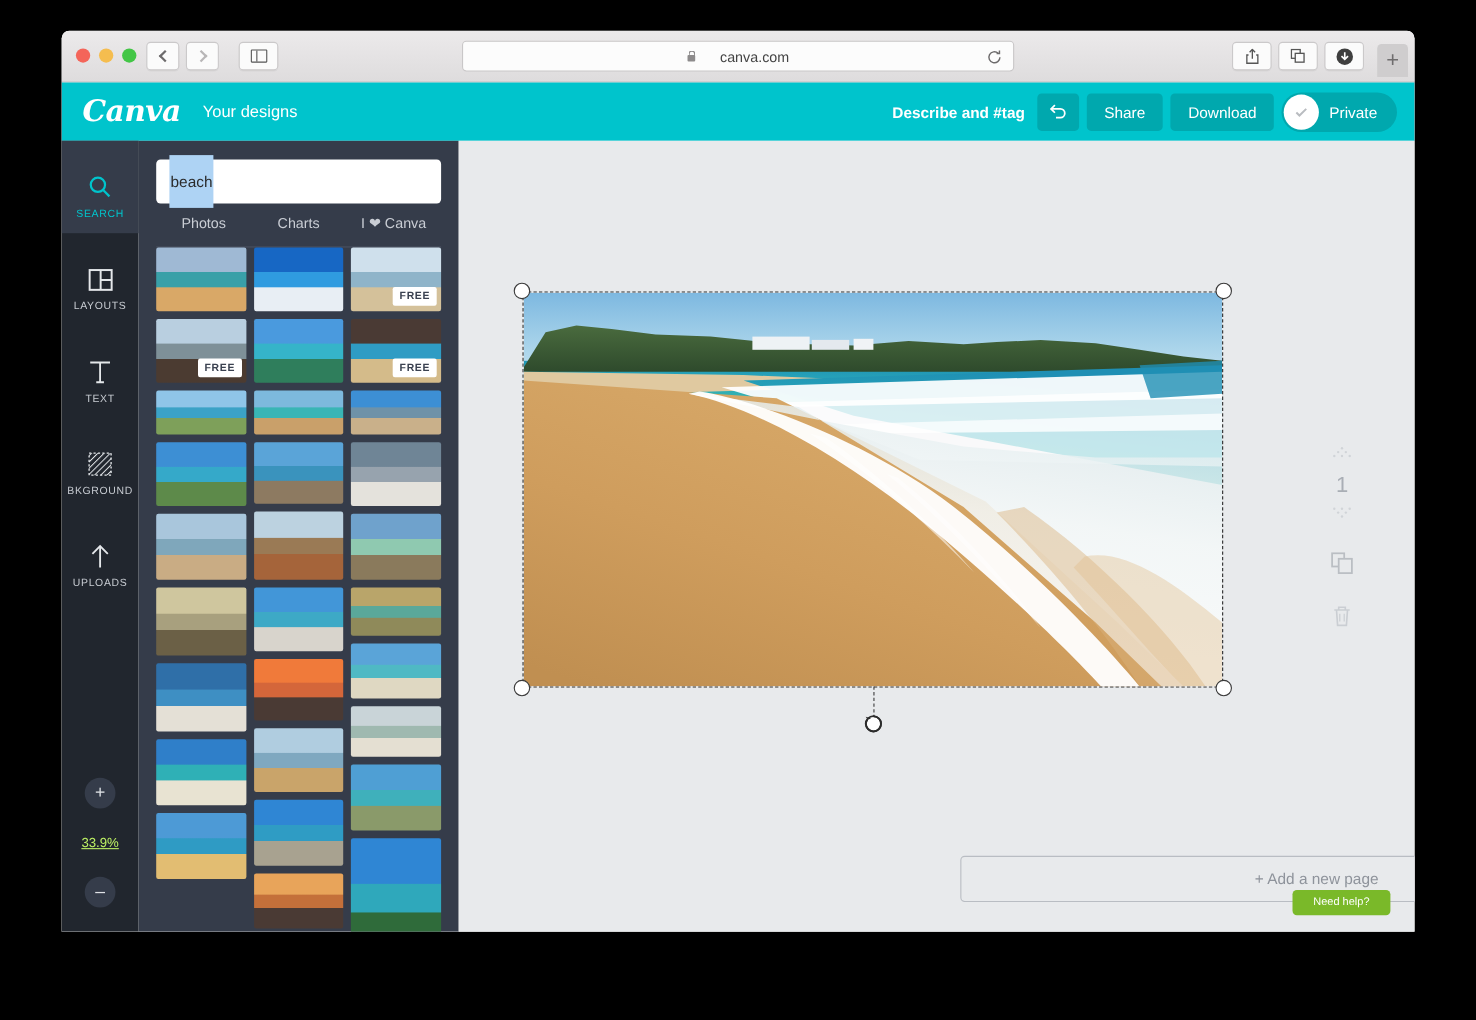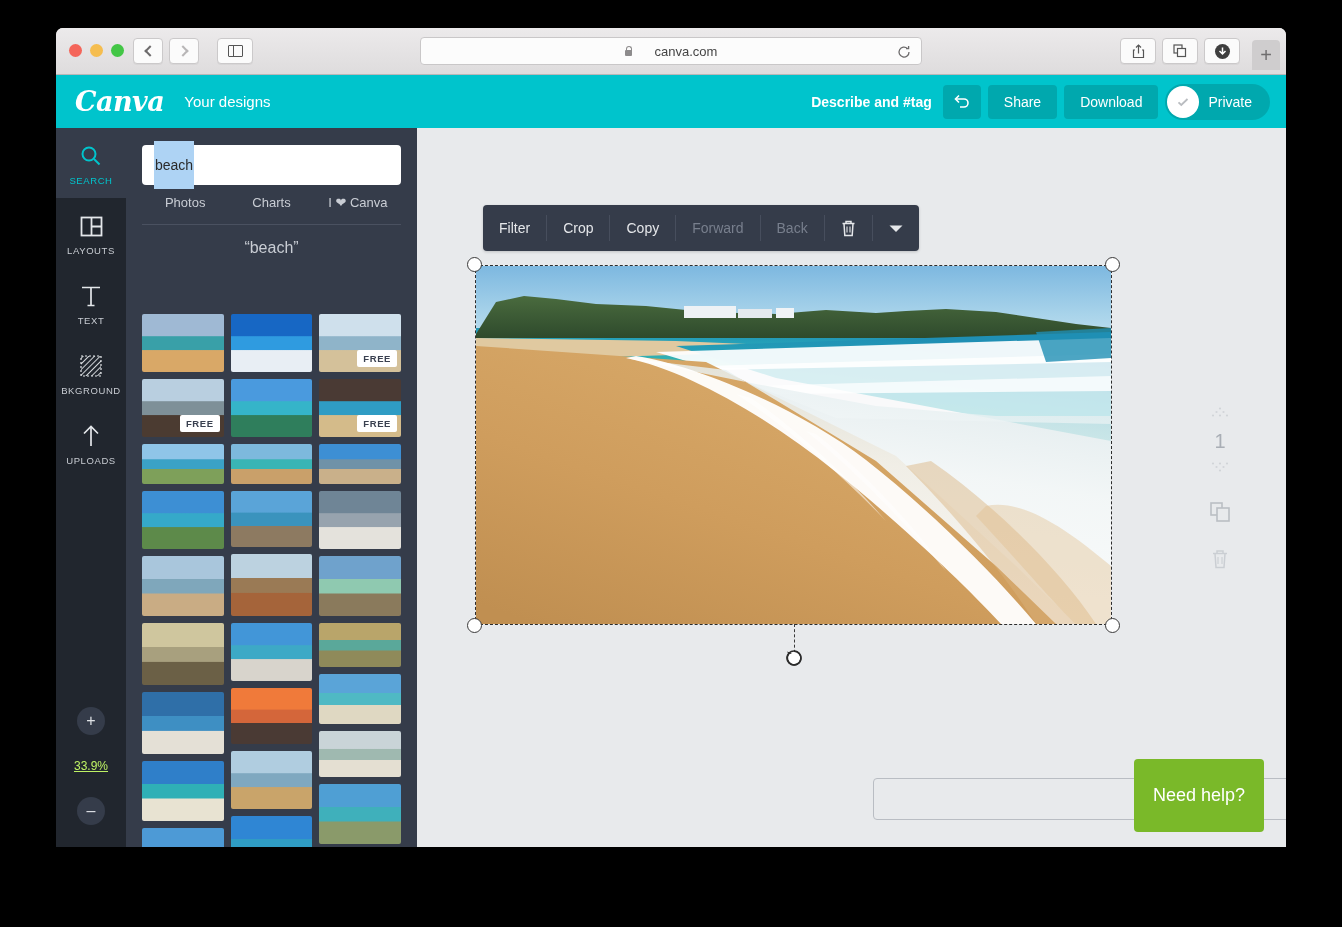--- a/index.html
+++ b/index.html
@@ -123,21 +123,21 @@
 
   
   .app { display: flex; height: 719px; }
 
   
   .rail {
     width: 70px; background: #21262e;
     position: relative; flex: 0 0 70px;
   }
   .rail-item {
-    padding: 14px 0 12px; text-align: center; color: #c8ccd2;
+    padding: 28px 0 12px; text-align: center; color: #c8ccd2;
   }
   .rail-item.active { background: #353c4a; color: #00c4cc; }
   .rail-item .rail-label { font-size: 9.5px; letter-spacing: .6px; margin-top: 5px; }
   .rail-item.active .rail-label { color: #00c4cc; }
   .rail-icon { height: 28px; display: flex; align-items: center; justify-content: center; }
 
   .zoomctl { position: absolute; bottom: 22px; left: 0; right: 0; text-align: center; }
   .zbtn {
     width: 28px; height: 28px; border-radius: 50%; background: #353c4a;
     color: #dfe2e6; display: flex; align-items: center; justify-content: center;
@@ -157,21 +157,21 @@
   }
   .searchtext {
     font-size: 14px; color: #2b2b2b; background: #aed3f4; padding: 16px 1px;
   }
   .tabs { display: flex; margin: 10px 16px 0; }
   .tab { flex: 1; text-align: center; color: #c9cdd4; font-size: 13px; }
   .divider { height: 1px; background: #4a5160; margin: 14px 16px 0; }
   .query { text-align: center; color: #c9cdd4; font-size: 16px; padding: 14px 0 13px; }
 
   .grid { display: flex; gap: 7px; padding: 0 16px; }
-  .col { display: flex; flex-direction: column; gap: 7px; flex: 1; margin-top: 44px; }
+  .col { display: flex; flex-direction: column; gap: 7px; flex: 1; }
   .thumb { position: relative; border-radius: 2px; overflow: hidden; }
   .free-badge {
     position: absolute; right: 4px; bottom: 5px;
     background: #fff; color: #3a4150; font-size: 9.5px; font-weight: 700;
     letter-spacing: .6px; padding: 3px 6px; border-radius: 2px;
   }
 
   
   .canvas {
     flex: 1; background: #e8eaec; position: relative;
@@ -225,22 +225,22 @@
   .pagectl {
     position: absolute; right: 55px; top: 278px;
     display: flex; flex-direction: column; align-items: center; gap: 0;
   }
   .pagenum { color: #a9aeb5; font-size: 20px; margin: 6px 0 8px; }
   .tri-dots { opacity: .45; }
   .pg-icon { margin-top: 22px; opacity: .62; }
 
   .needhelp {
     position: absolute; right: 22px; bottom: 15px;
-    background: #7ab929; color: #fff; font-size: 18px;
-    padding: 26px 19px; border-radius: 4px; border: none;
+    background: #7ab929; color: #fff; font-size: 10px;
+    padding: 6px 19px; border-radius: 4px; border: none;
     font-family: "Liberation Sans", sans-serif;
   }
 </style>
 </head>
 <body>
 
 <div class="window">
 
   <div class="chrome">
     <div class="traffic">
@@ -390,21 +390,20 @@
         <span class="searchtext">beach</span>
       </div>
 
       <div class="tabs">
         <div class="tab">Photos</div>
         <div class="tab">Charts</div>
         <div class="tab">I ❤ Canva</div>
       </div>
 
       <div class="divider"></div>
-      <div class="query">“beach”</div>
 
       <div class="grid">
         <div class="col">
             <div class="thumb" style="height: 58px; background: linear-gradient(rgb(159, 185, 212) 0%, rgb(159, 185, 212) 38%, rgb(57, 160, 168) 39%, rgb(57, 160, 168) 62%, rgb(217, 168, 103) 63%, rgb(217, 168, 103) 100%);"></div>
             <div class="thumb" style="height: 58px; background: linear-gradient(rgb(185, 207, 224) 0%, rgb(185, 207, 224) 38%, rgb(126, 144, 152) 39%, rgb(126, 144, 152) 62%, rgb(75, 59, 49) 63%, rgb(75, 59, 49) 100%);">
               <span class="free-badge">FREE</span>
             </div>
             <div class="thumb" style="height: 40px; background: linear-gradient(rgb(143, 197, 232) 0%, rgb(143, 197, 232) 38%, rgb(59, 162, 198) 39%, rgb(59, 162, 198) 62%, rgb(126, 160, 90) 63%, rgb(126, 160, 90) 100%);"></div>
             <div class="thumb" style="height: 58px; background: linear-gradient(rgb(61, 143, 212) 0%, rgb(61, 143, 212) 38%, rgb(53, 169, 201) 39%, rgb(53, 169, 201) 62%, rgb(93, 138, 74) 63%, rgb(93, 138, 74) 100%);"></div>
             <div class="thumb" style="height: 60px; background: linear-gradient(rgb(169, 198, 220) 0%, rgb(169, 198, 220) 38%, rgb(127, 167, 187) 39%, rgb(127, 167, 187) 62%, rgb(201, 172, 132) 63%, rgb(201, 172, 132) 100%);"></div>
@@ -439,38 +438,20 @@
             <div class="thumb" style="height: 50px; background: linear-gradient(rgb(90, 164, 216) 0%, rgb(90, 164, 216) 38%, rgb(79, 185, 196) 39%, rgb(79, 185, 196) 62%, rgb(223, 216, 194) 63%, rgb(223, 216, 194) 100%);"></div>
             <div class="thumb" style="height: 46px; background: linear-gradient(rgb(201, 212, 216) 0%, rgb(201, 212, 216) 38%, rgb(159, 185, 176) 39%, rgb(159, 185, 176) 62%, rgb(228, 223, 210) 63%, rgb(228, 223, 210) 100%);"></div>
             <div class="thumb" style="height: 60px; background: linear-gradient(rgb(79, 159, 212) 0%, rgb(79, 159, 212) 38%, rgb(63, 176, 187) 39%, rgb(63, 176, 187) 62%, rgb(138, 154, 106) 63%, rgb(138, 154, 106) 100%);"></div>
             <div class="thumb" style="height: 108px; background: linear-gradient(rgb(47, 134, 212) 0%, rgb(47, 134, 212) 38%, rgb(47, 168, 187) 39%, rgb(47, 168, 187) 62%, rgb(47, 107, 58) 63%, rgb(47, 107, 58) 100%);"></div>
           </div>
       </div>
     </div>
 
     <div class="canvas">
 
-      <div class="edit-toolbar">
-        <div class="tb-item">Filter</div>
-        <div class="tb-item">Crop</div>
-        <div class="tb-item">Copy</div>
-        <div class="tb-item disabled">Forward</div>
-        <div class="tb-item disabled">Back</div>
-        <div class="tb-item">
-          <svg width="15" height="17" viewBox="0 0 15 17" fill="none" stroke="#e5e7ea" stroke-width="1.5">
-            <path d="M1.5 3.5h12M5 3.5V1.5h5v2M3 3.5l.8 12h7.4l.8-12"></path>
-            <path d="M6 6.5v6M9 6.5v6" stroke-width="1.1"></path>
-          </svg>
-        </div>
-        <div class="tb-item last">
-          <svg width="14" height="9" viewBox="0 0 14 9">
-            <path d="M0.5 1.5 7 8 13.5 1.5z" fill="#e5e7ea"></path>
-          </svg>
-        </div>
-      </div>
 
       <div class="art-wrap">
         <div class="selection">
           <div class="beach">
             <svg width="635" height="358" viewBox="0 0 635 358" preserveAspectRatio="none">
               <defs>
                 <linearGradient id="sky" x1="0" y1="0" x2="0" y2="1">
                   <stop offset="0%" stop-color="#7db8e0"></stop>
                   <stop offset="60%" stop-color="#a8d3ea"></stop>
                   <stop offset="100%" stop-color="#c4e2f0"></stop>

